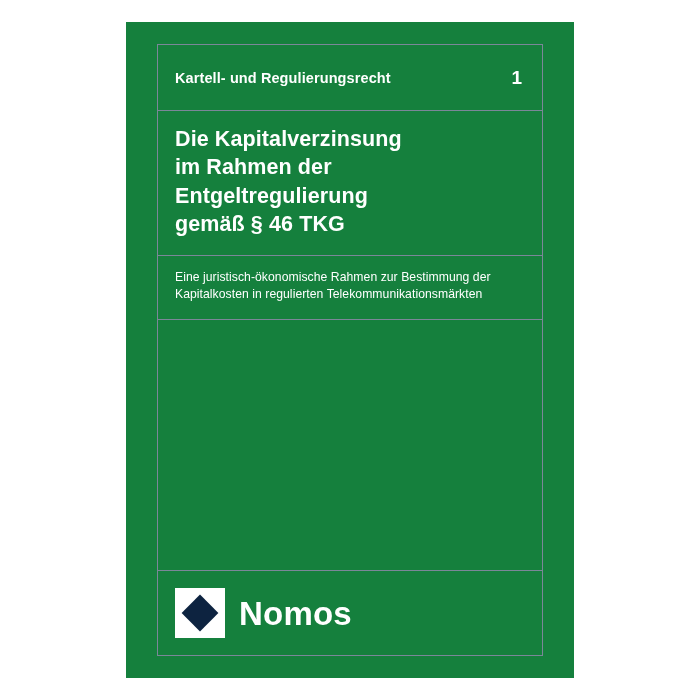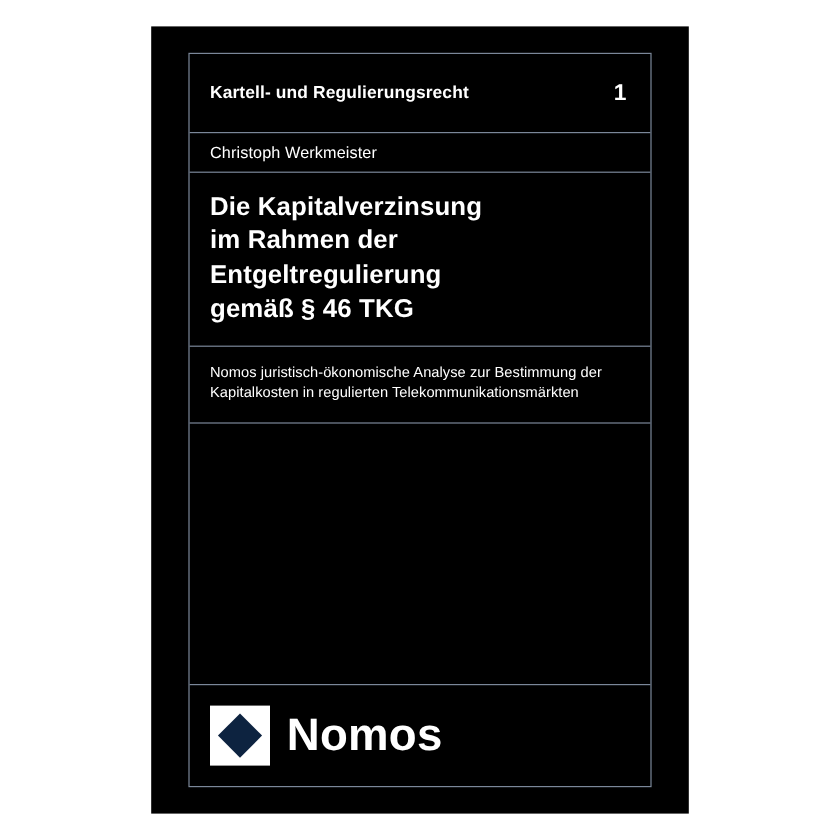--- a/index.html
+++ b/index.html
@@ -21,21 +21,21 @@
     background: #ffffff;
   }
 
   
   .cover {
     position: absolute;
     left: 126px;
     top: 22px;
     width: 448px;
     height: 656px;
-    background: #000000;
+    background: #15803d;
     box-sizing: border-box;
   }
 
   
   .frame {
     position: absolute;
     left: 31px;
     top: 22px;
     right: 31px;
     bottom: 22px;
@@ -142,50 +142,47 @@
     top: 50%;
     width: 26px;
     height: 26px;
     margin-left: -13px;
     margin-top: -13px;
     background: #0d2340;
     transform: rotate(45deg);
   }
   .publisher-name {
     color: #ffffff;
-    font-size: 38px;
+    font-size: 33px;
     font-weight: bold;
     letter-spacing: 0.2px;
     line-height: 1;
   }
 </style>
 </head>
 <body>
 
 <div class="page">
   <div class="cover">
     <div class="frame">
 
       <div class="row series-row">
         <div class="series-title">Kartell- und Regulierungsrecht</div>
         <div class="series-number">1</div>
       </div>
 
-      <div class="row author-row">
-        <div class="author-name">Christoph Werkmeister</div>
-      </div>
 
       <div class="row title-row">
         <div class="main-title">Die Kapitalverzinsung
 im Rahmen der Entgeltregulierung
 gemäß § 46 TKG</div>
       </div>
 
       <div class="row subtitle-row">
-        <div class="subtitle">Nomos juristisch-ökonomische Analyse zur Bestimmung der
+        <div class="subtitle">Eine juristisch-ökonomische Rahmen zur Bestimmung der
 Kapitalkosten in regulierten Telekommunikationsmärkten</div>
       </div>
 
       <div class="row spacer-row"></div>
 
       <div class="row publisher-row">
         <div class="logo-mark">
           <div class="sq"></div>
           <div class="dia"></div>
         </div>

